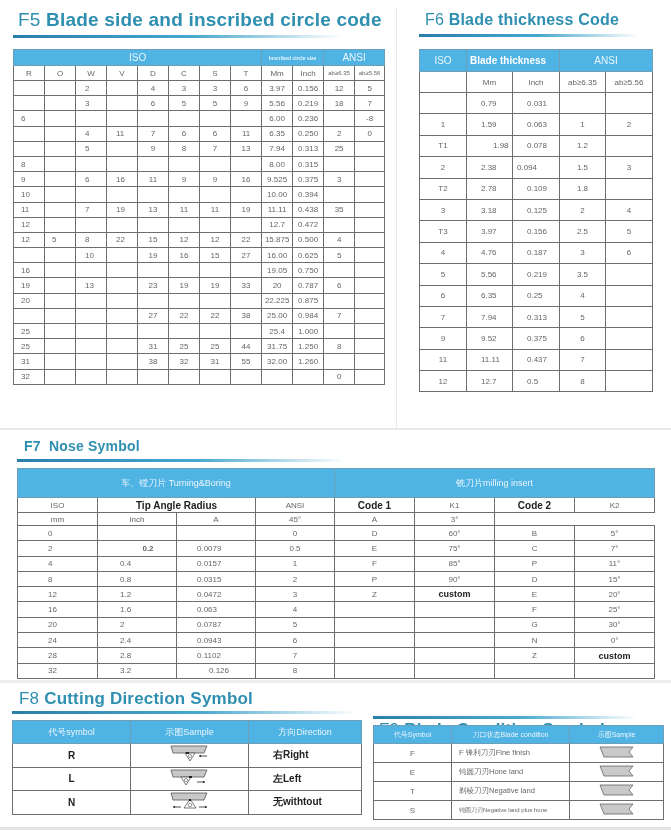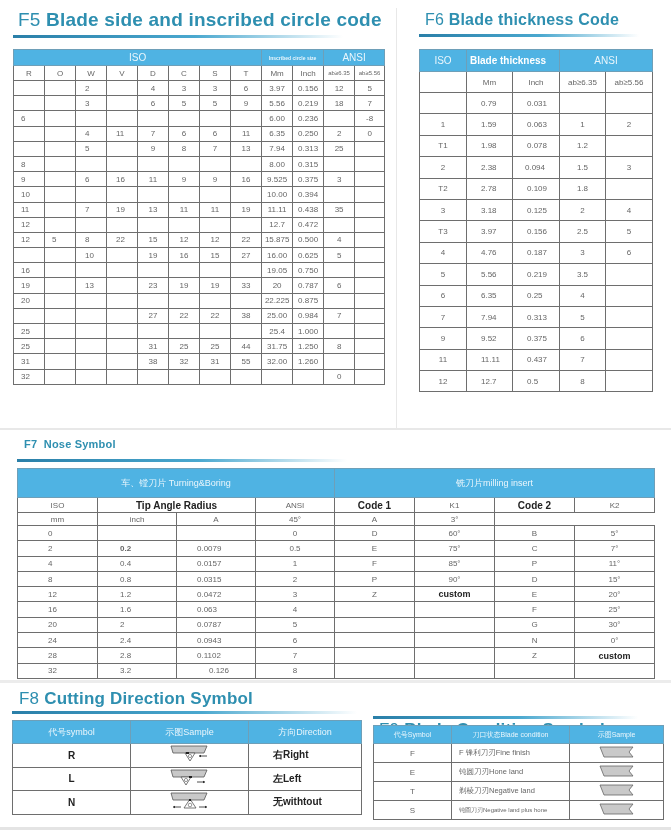--- a/index.html
+++ b/index.html
@@ -391,29 +391,29 @@
         </tr>
         <tr style="height: 21.4px;">
           <td>1</td>
           <td style="text-align:left;padding-left:14px;">1.59</td>
           <td style="text-align:left;padding-left:14px;">0.063</td>
           <td>1</td>
           <td>2</td>
         </tr>
         <tr style="height: 21.4px;">
           <td>T1</td>
-          <td style="text-align:left;padding-left:14px;">1.98</td>
+          <td style="text-align:left;padding-left:26px;">1.98</td>
           <td style="text-align:left;padding-left:14px;">0.078</td>
           <td>1.2</td>
           <td></td>
         </tr>
         <tr style="height: 21.4px;">
           <td>2</td>
           <td style="text-align:left;padding-left:14px;">2.38</td>
-          <td style="text-align:left;padding-left:12px;">0.094</td>
+          <td style="text-align:left;padding-left:4px;">0.094</td>
           <td>1.5</td>
           <td>3</td>
         </tr>
         <tr style="height: 21.4px;">
           <td>T2</td>
           <td style="text-align:left;padding-left:14px;">2.78</td>
           <td style="text-align:left;padding-left:14px;">0.109</td>
           <td>1.8</td>
           <td></td>
         </tr>
@@ -478,21 +478,21 @@
           <td style="text-align:left;padding-left:14px;">12.7</td>
           <td style="text-align:left;padding-left:14px;">0.5</td>
           <td>8</td>
           <td></td>
         </tr>
       </tbody>
   </table>
 </section>
 
 <section>
-  <div class="title" style="left:24px;top:438px;font-size:11px;">
+  <div class="title" style="left:24px;top:438px;font-size:14px;">
     <span>F7</span><span style="white-space:pre;">  Nose Symbol</span>
   </div>
   <div class="uline" style="left:17px;top:459px;width:330px;"></div>
 
   <table id="f7" style="left:17px;top:468px;width:637px;">
     <colgroup>
       <col style="width:80px">
         <col style="width:79px">
         <col style="width:79px">
         <col style="width:79px">
@@ -530,21 +530,21 @@
           <td style="text-align:left;padding-left:22px;"></td>
           <td style="text-align:left;padding-left:20px;"></td>
           <td>0</td>
           <td>D</td>
           <td>60°</td>
           <td>B</td>
           <td>5°</td>
         </tr>
         <tr style="height: 15.3px;">
           <td style="text-align:left;padding-left:30px;">2</td>
-          <td style="text-align:left;padding-left:22px;font-weight:bold;">0.2</td>
+          <td style="text-align:center;padding-left:22px;font-weight:bold;">0.2</td>
           <td style="text-align:left;padding-left:20px;">0.0079</td>
           <td>0.5</td>
           <td>E</td>
           <td>75°</td>
           <td>C</td>
           <td>7°</td>
         </tr>
         <tr style="height: 15.3px;">
           <td style="text-align:left;padding-left:30px;">4</td>
           <td style="text-align:left;padding-left:22px;">0.4</td>

